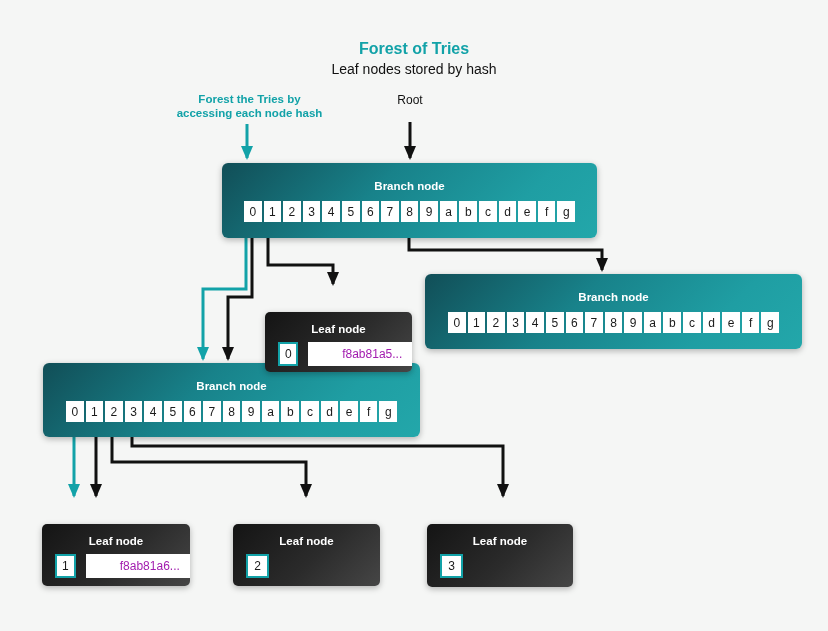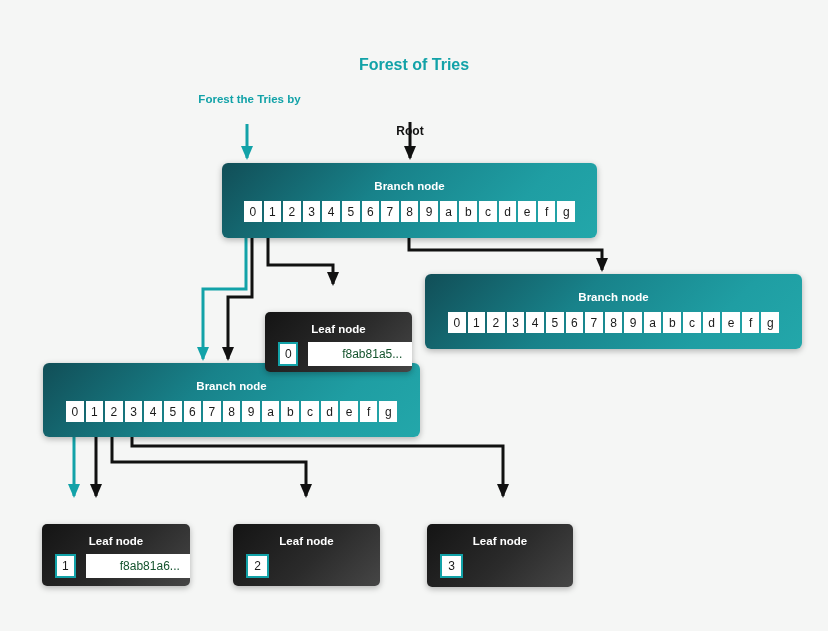--- a/index.html
+++ b/index.html
@@ -7,38 +7,38 @@
     font-family:"Liberation Sans", sans-serif;
     background:#e9e9e9;
   }
   .canvas{
     position:relative;
     width:828px;height:631px;
     background:#f5f6f5;
     overflow:hidden;
   }
   .header{
-    position:absolute;left:0;top:56px;width:100%;
+    position:absolute;left:0;top:40px;width:100%;
     text-align:center;
   }
   .title{
     font-size:16px;font-weight:bold;color:#12a2a8;
     margin:0 0 3px 0;
   }
   .subtitle{
     font-size:14px;color:#111;margin:0;
   }
   .annotation-climb{
     position:absolute;left:152px;top:92px;width:195px;
     text-align:center;color:#12a2a8;font-weight:bold;
     font-size:11.5px;line-height:14px;
   }
   .annotation-root{
-    position:absolute;left:380px;top:124px;width:60px;
-    text-align:center;color:#111;font-weight:bold;font-size:12px;
+    position:absolute;left:380px;top:93px;width:60px;
+    text-align:center;color:#111;font-weight:normal;font-size:12px;
   }
   .branch{
     position:absolute;
     border-radius:6px;
     background:linear-gradient(135deg,#114e57 0%,#18828a 40%,#1f9ea3 75%,#23a7aa 100%);
     box-shadow:0 2px 6px rgba(0,0,0,0.28);
     display:flex;flex-direction:column;align-items:center;
     padding-top:17px;box-sizing:border-box;
   }
   .branch-title{
@@ -72,21 +72,21 @@
     padding-left:13px;gap:10px;
   }
   .leaf-idx{
     width:19px;height:20px;
     background:#fff;border:2px solid #12a2a8;
     color:#1a1a1a;font-size:12px;
     display:flex;align-items:center;justify-content:center;
   }
   .leaf-hash{
     width:92px;height:24px;
-    background:#fff;color:#14532d;font-size:12px;
+    background:#fff;color:#a21caf;font-size:12px;
     display:flex;align-items:center;justify-content:center;padding-left:24px;
   }
   .connector-layer{
     position:absolute;left:0;top:0;width:828px;height:631px;
     pointer-events:none;
   }
 </style>
 </head>
 <body>
 
@@ -108,24 +108,26 @@
     <path d="M268,238 V265 H333 V284" stroke="#111111" stroke-width="3" fill="none" marker-end="url(#arrow-black)"></path>
     <path d="M409,238 V250 H602 V270" stroke="#111111" stroke-width="3" fill="none" marker-end="url(#arrow-black)"></path>
     <path d="M74,437 V496" stroke="#12a2a8" stroke-width="3" fill="none" marker-end="url(#arrow-teal)"></path>
     <path d="M96,437 V496" stroke="#111111" stroke-width="3" fill="none" marker-end="url(#arrow-black)"></path>
     <path d="M112,437 V462 H306 V496" stroke="#111111" stroke-width="3" fill="none" marker-end="url(#arrow-black)"></path>
     <path d="M132,437 V446 H503 V496" stroke="#111111" stroke-width="3" fill="none" marker-end="url(#arrow-black)"></path>
   </svg>
 
   <div class="header">
     <div class="title">Forest of Tries</div>
+    <div class="subtitle">Leaf nodes stored by hash</div>
   </div>
 
   <div class="annotation-climb">
     <div>Forest the Tries by</div>
+    <div>accessing each node hash</div>
   </div>
   <div class="annotation-root">Root</div>
 
   <div class="branch" style="left:222px;top:163px;width:375px;height:75px;">
     <div class="branch-title">Branch node</div>
     <div class="cells">
         <span class="cell">0</span>
         <span class="cell">1</span>
         <span class="cell">2</span>
         <span class="cell">3</span>

